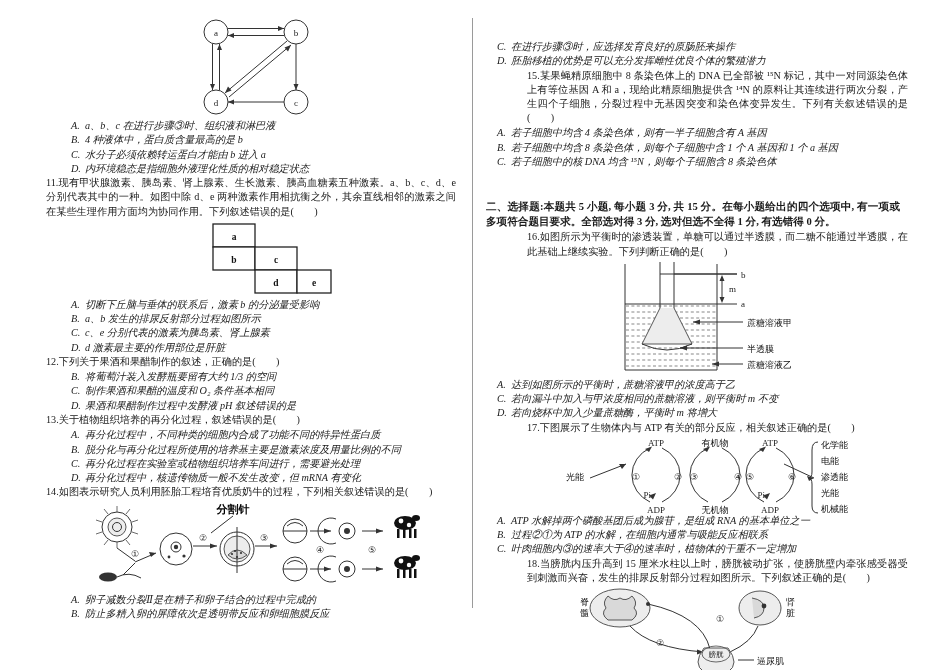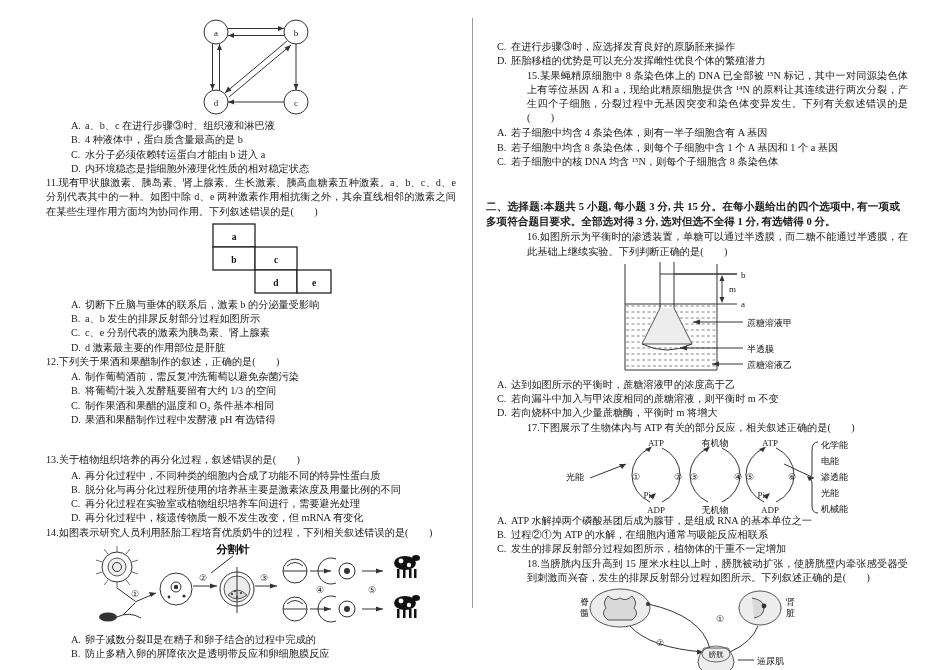--- a/index.html
+++ b/index.html
@@ -9,21 +9,21 @@
     color:#1a1a1a;overflow:hidden;
   }
   .page{position:relative;width:950px;height:670px;}
   .col{position:absolute;top:0;height:670px;box-sizing:border-box;}
   .col-left{left:0;width:472px;padding:14px 16px 0 60px;}
   .col-right{left:478px;width:472px;padding:14px 42px 0 8px;}
   .divider{position:absolute;left:472px;top:18px;width:1px;height:590px;background:#9a9a9a;}
 
   .q{font-size:10.2px;line-height:14.2px;margin:0 0 1px 0;text-align:justify;}
   .q-stem{text-indent:0;margin-left:41px;}
-  .opt{font-size:10.2px;line-height:14.3px;margin:0;padding-left:11px;}
+  .opt{font-size:10.2px;line-height:14.3px;margin:0;padding-left:11px;font-style:italic;}
   .opt .ltr{display:inline-block;min-width:14px;}
   .sec-head{font-size:10.6px;line-height:15px;font-weight:bold;margin:0 8px 1px 0;text-align:justify;}
   .spacer-lg{height:26px;}
 
   .figwrap{width:100%;display:flex;justify-content:center;}
   svg{display:block;}
   .stroke{stroke:#333;fill:none;stroke-width:1;}
   .fillw{fill:#fff;stroke:#333;stroke-width:1;}
   .txt{font-family:"Liberation Serif",serif;font-size:9px;fill:#222;}
   .txtb{font-family:"Liberation Serif",serif;font-size:9.5px;fill:#111;font-weight:bold;}
@@ -97,26 +97,25 @@
         <text x="131" y="66" class="txtb" text-anchor="middle">e</text>
       </svg>
     </div>
 
     <div class="opt"><span class="ltr">A.</span><span>切断下丘脑与垂体的联系后，激素 b 的分泌量受影响</span></div>
     <div class="opt"><span class="ltr">B.</span><span>a、b 发生的排尿反射部分过程如图所示</span></div>
     <div class="opt"><span class="ltr">C.</span><span>c、e 分别代表的激素为胰岛素、肾上腺素</span></div>
     <div class="opt"><span class="ltr">D.</span><span>d 激素最主要的作用部位是肝脏</span></div>
 
     <div class="q q-stem" style="margin-left:-14px;"><span>12.</span><span>下列关于果酒和果醋制作的叙述，正确的是(　　)</span></div>
-    <div class="opt"><span class="ltr">A.</span><span>制作葡萄酒前，需反复冲洗葡萄以避免杂菌污染</span></div>
     <div class="opt"><span class="ltr">B.</span><span>将葡萄汁装入发酵瓶要留有大约 1/3 的空间</span></div>
     <div class="opt"><span class="ltr">C.</span><span>制作果酒和果醋的温度和 O₂ 条件基本相同</span></div>
-    <div class="opt"><span class="ltr">D.</span><span>果酒和果醋制作过程中发酵液 pH 有选错得</span></div>
-
-    <div class="q q-stem" style="margin-left:-14px;margin-top:26px;"><span>13.</span><span>关于植物组织培养的再分化过程，叙述错误的是(　　)</span></div>
+    <div class="opt"><span class="ltr">D.</span><span>果酒和果醋制作过程中发酵液 pH 叙述错误的是</span></div>
+
+    <div class="q q-stem" style="margin-left:-14px;"><span>13.</span><span>关于植物组织培养的再分化过程，叙述错误的是(　　)</span></div>
     <div class="opt"><span class="ltr">A.</span><span>再分化过程中，不同种类的细胞内合成了功能不同的特异性蛋白质</span></div>
     <div class="opt"><span class="ltr">B.</span><span>脱分化与再分化过程所使用的培养基主要是激素浓度及用量比例的不同</span></div>
     <div class="opt"><span class="ltr">C.</span><span>再分化过程在实验室或植物组织培养车间进行，需要避光处理</span></div>
     <div class="opt"><span class="ltr">D.</span><span>再分化过程中，核遗传物质一般不发生改变，但 mRNA 有变化</span></div>
 
     <div class="q q-stem" style="margin-left:-14px;"><span>14.</span><span>如图表示研究人员利用胚胎工程培育优质奶牛的过程，下列相关叙述错误的是(　　)</span></div>
 
     <div class="figwrap">
       <svg width="350" height="92" viewBox="0 0 350 92">
         <text x="150" y="12" class="txtcnb" text-anchor="middle">分割针</text>
@@ -350,21 +349,21 @@
         <text x="289" y="12" class="txtcn">化学能</text>
         <text x="289" y="28" class="txtcn">电能</text>
         <text x="289" y="44" class="txtcn">渗透能</text>
         <text x="289" y="60" class="txtcn">光能</text>
         <text x="289" y="76" class="txtcn">机械能</text>
       </svg>
     </div>
 
     <div class="opt"><span class="ltr">A.</span><span>ATP 水解掉两个磷酸基团后成为腺苷，是组成 RNA 的基本单位之一</span></div>
     <div class="opt"><span class="ltr">B.</span><span>过程②①为 ATP 的水解，在细胞内通常与吸能反应相联系</span></div>
-    <div class="opt"><span class="ltr">C.</span><span>发生的排尿反射部分过程如图所示，植物体的干重不一定增加</span></div>
+    <div class="opt"><span class="ltr">C.</span><span>叶肉细胞内③的速率大于④的速率时，植物体的干重不一定增加</span></div>
 
     <div class="q q-stem"><span>18.</span><span>当膀胱内压升高到 15 厘米水柱以上时，膀胱被动扩张，使膀胱壁内牵张感受器受到刺激而兴奋，发生的排尿反射部分过程如图所示。下列叙述正确的是(　　)</span></div>
 
     <div class="figwrap">
       <svg width="290" height="96" viewBox="0 0 290 96">
 
         <ellipse cx="68" cy="22" rx="30" ry="19" class="lgrayfill"></ellipse>
         <path d="M56 10 Q50 16 54 22 Q48 28 56 34 L80 34 Q88 28 82 22 Q86 16 80 10 Q74 16 68 12 Q62 16 56 10 Z" class="grayfill"></path>
         <text x="28" y="19" class="txtcn">脊</text>
         <text x="28" y="30" class="txtcn">髓</text>

